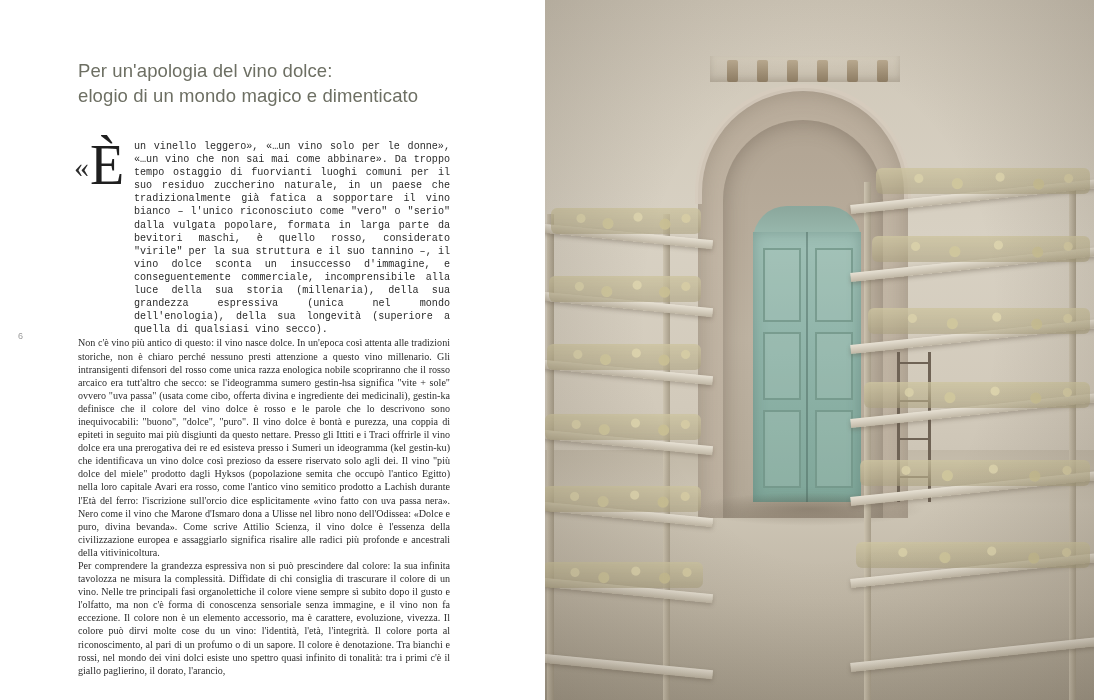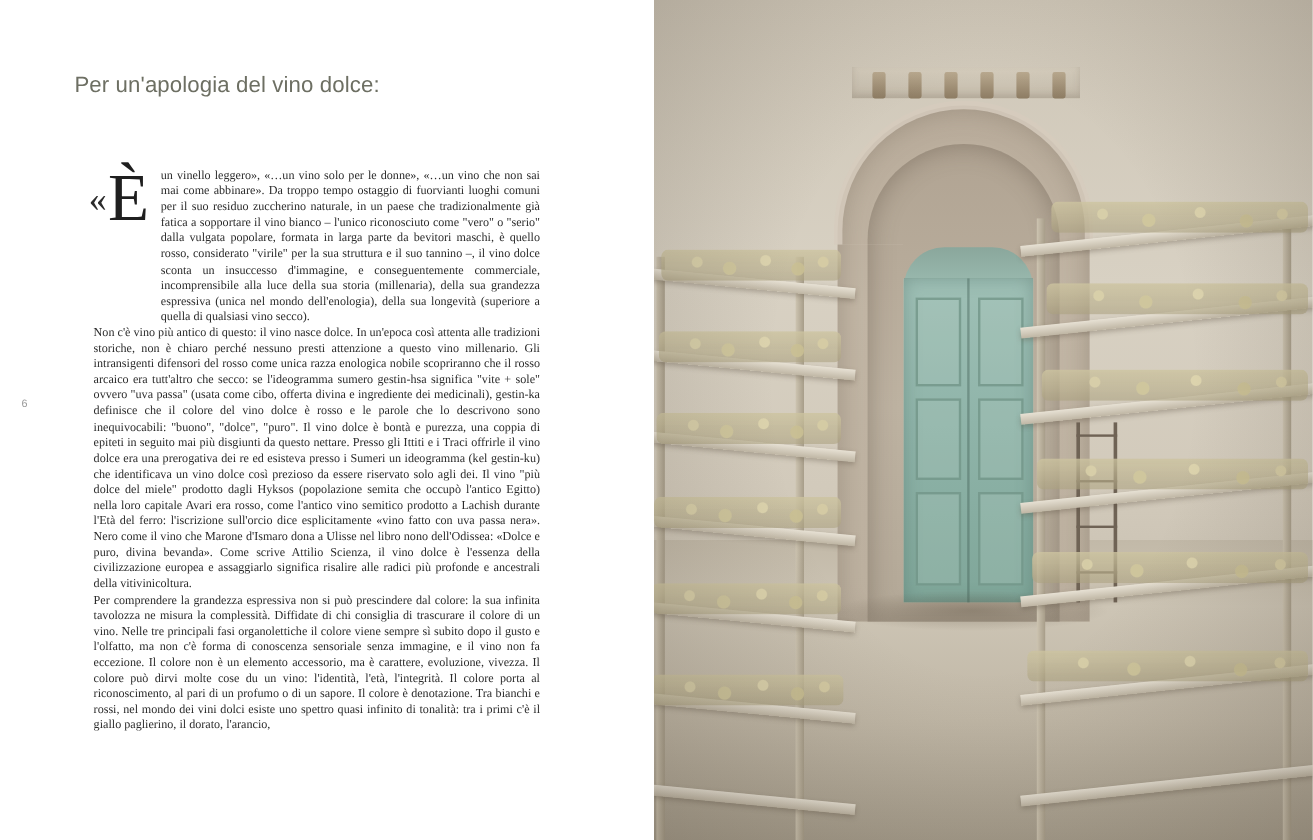--- a/index.html
+++ b/index.html
@@ -30,21 +30,21 @@
     left: 18px;
     top: 331px;
     font-family: "Liberation Sans", sans-serif;
     font-size: 9px;
     color: #9a9a9a;
     letter-spacing: 0.5px;
   }
 
   .title {
     position: absolute;
-    left: 62px;
+    left: 78px;
     top: 58px;
     width: 400px;
     font-family: "Liberation Sans", sans-serif;
     font-weight: 300;
     font-size: 18.5px;
     line-height: 25px;
     color: #6d6f63;
     letter-spacing: 0.1px;
   }
   .title .ln { display: block; }
@@ -79,20 +79,21 @@
     left: 12px;
     top: -2px;
     font-size: 56px;
     line-height: 54px;
     font-family: "Liberation Serif", serif;
     color: #1f1f1f;
   }
   .para-first {
     padding-left: 0;
     text-indent: 0;
+    font-family: Liberation Mono, monospace;
   }
   p.para {
     margin: 0;
     text-align: justify;
   }
 
   
   .photo {
     position: absolute;
     left: 545px;
@@ -273,20 +274,21 @@
 <body>
 
 <div class="page">
 
   <div class="left-col">
 
     <div class="folio">6</div>
 
     <div class="title">
       <span class="ln">Per un'apologia del vino dolce:</span>
+      <span class="ln">elogio di un mondo magico e dimenticato</span>
     </div>
 
     <div class="body">
 
       <div class="dropcap-wrap">
         <span class="guillemet">«</span>
         <span class="dropcap">È</span>
         <p class="para para-first" style="padding-left:56px; text-indent:0;">un vinello leggero», «…un vino solo per le donne», «…un vino che non sai mai come abbinare». Da troppo tempo ostaggio di fuorvianti luoghi comuni per il suo residuo zuccherino naturale, in un paese che tradizionalmente già fatica a sopportare il vino bianco – l'unico riconosciuto come "vero" o "serio" dalla vulgata popolare, formata in larga parte da bevitori maschi, è quello rosso, considerato "virile" per la sua struttura e il suo tannino –, il vino dolce sconta un insuccesso d'immagine, e conseguentemente commerciale, incomprensibile alla luce della sua storia (millenaria), della sua grandezza espressiva (unica nel mondo dell'enologia), della sua longevità (superiore a quella di qualsiasi vino secco).</p>
       </div>
 

